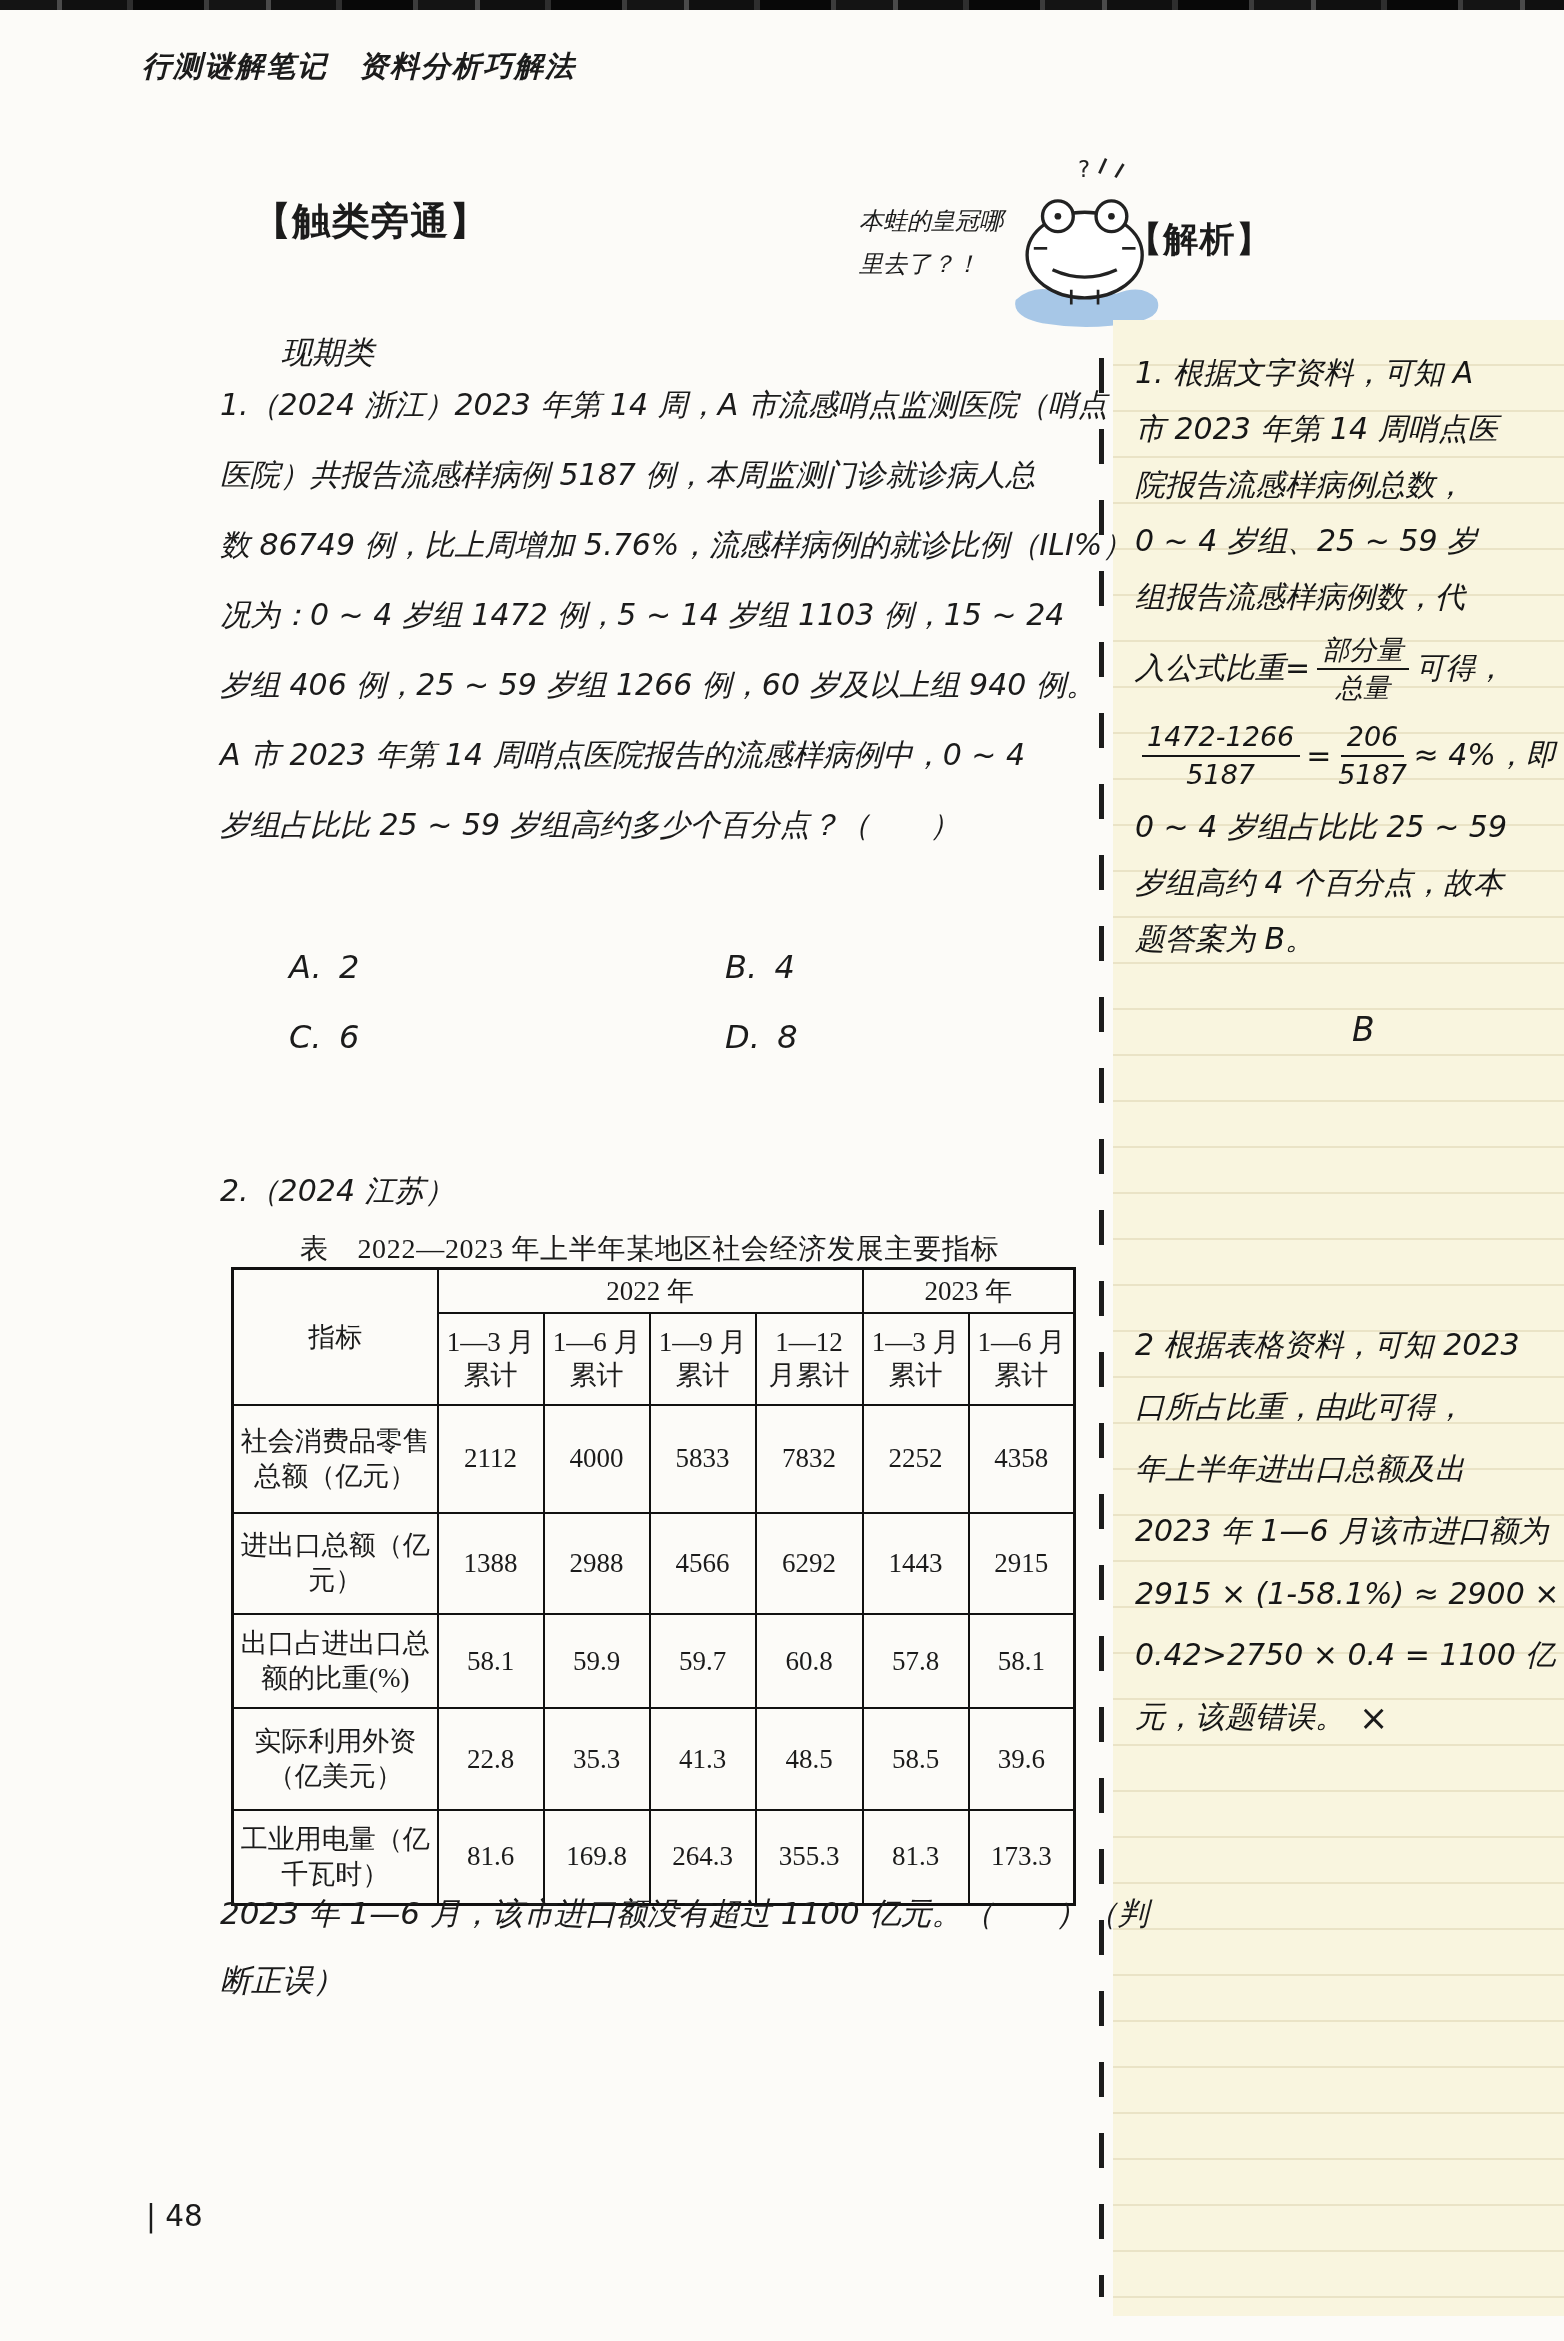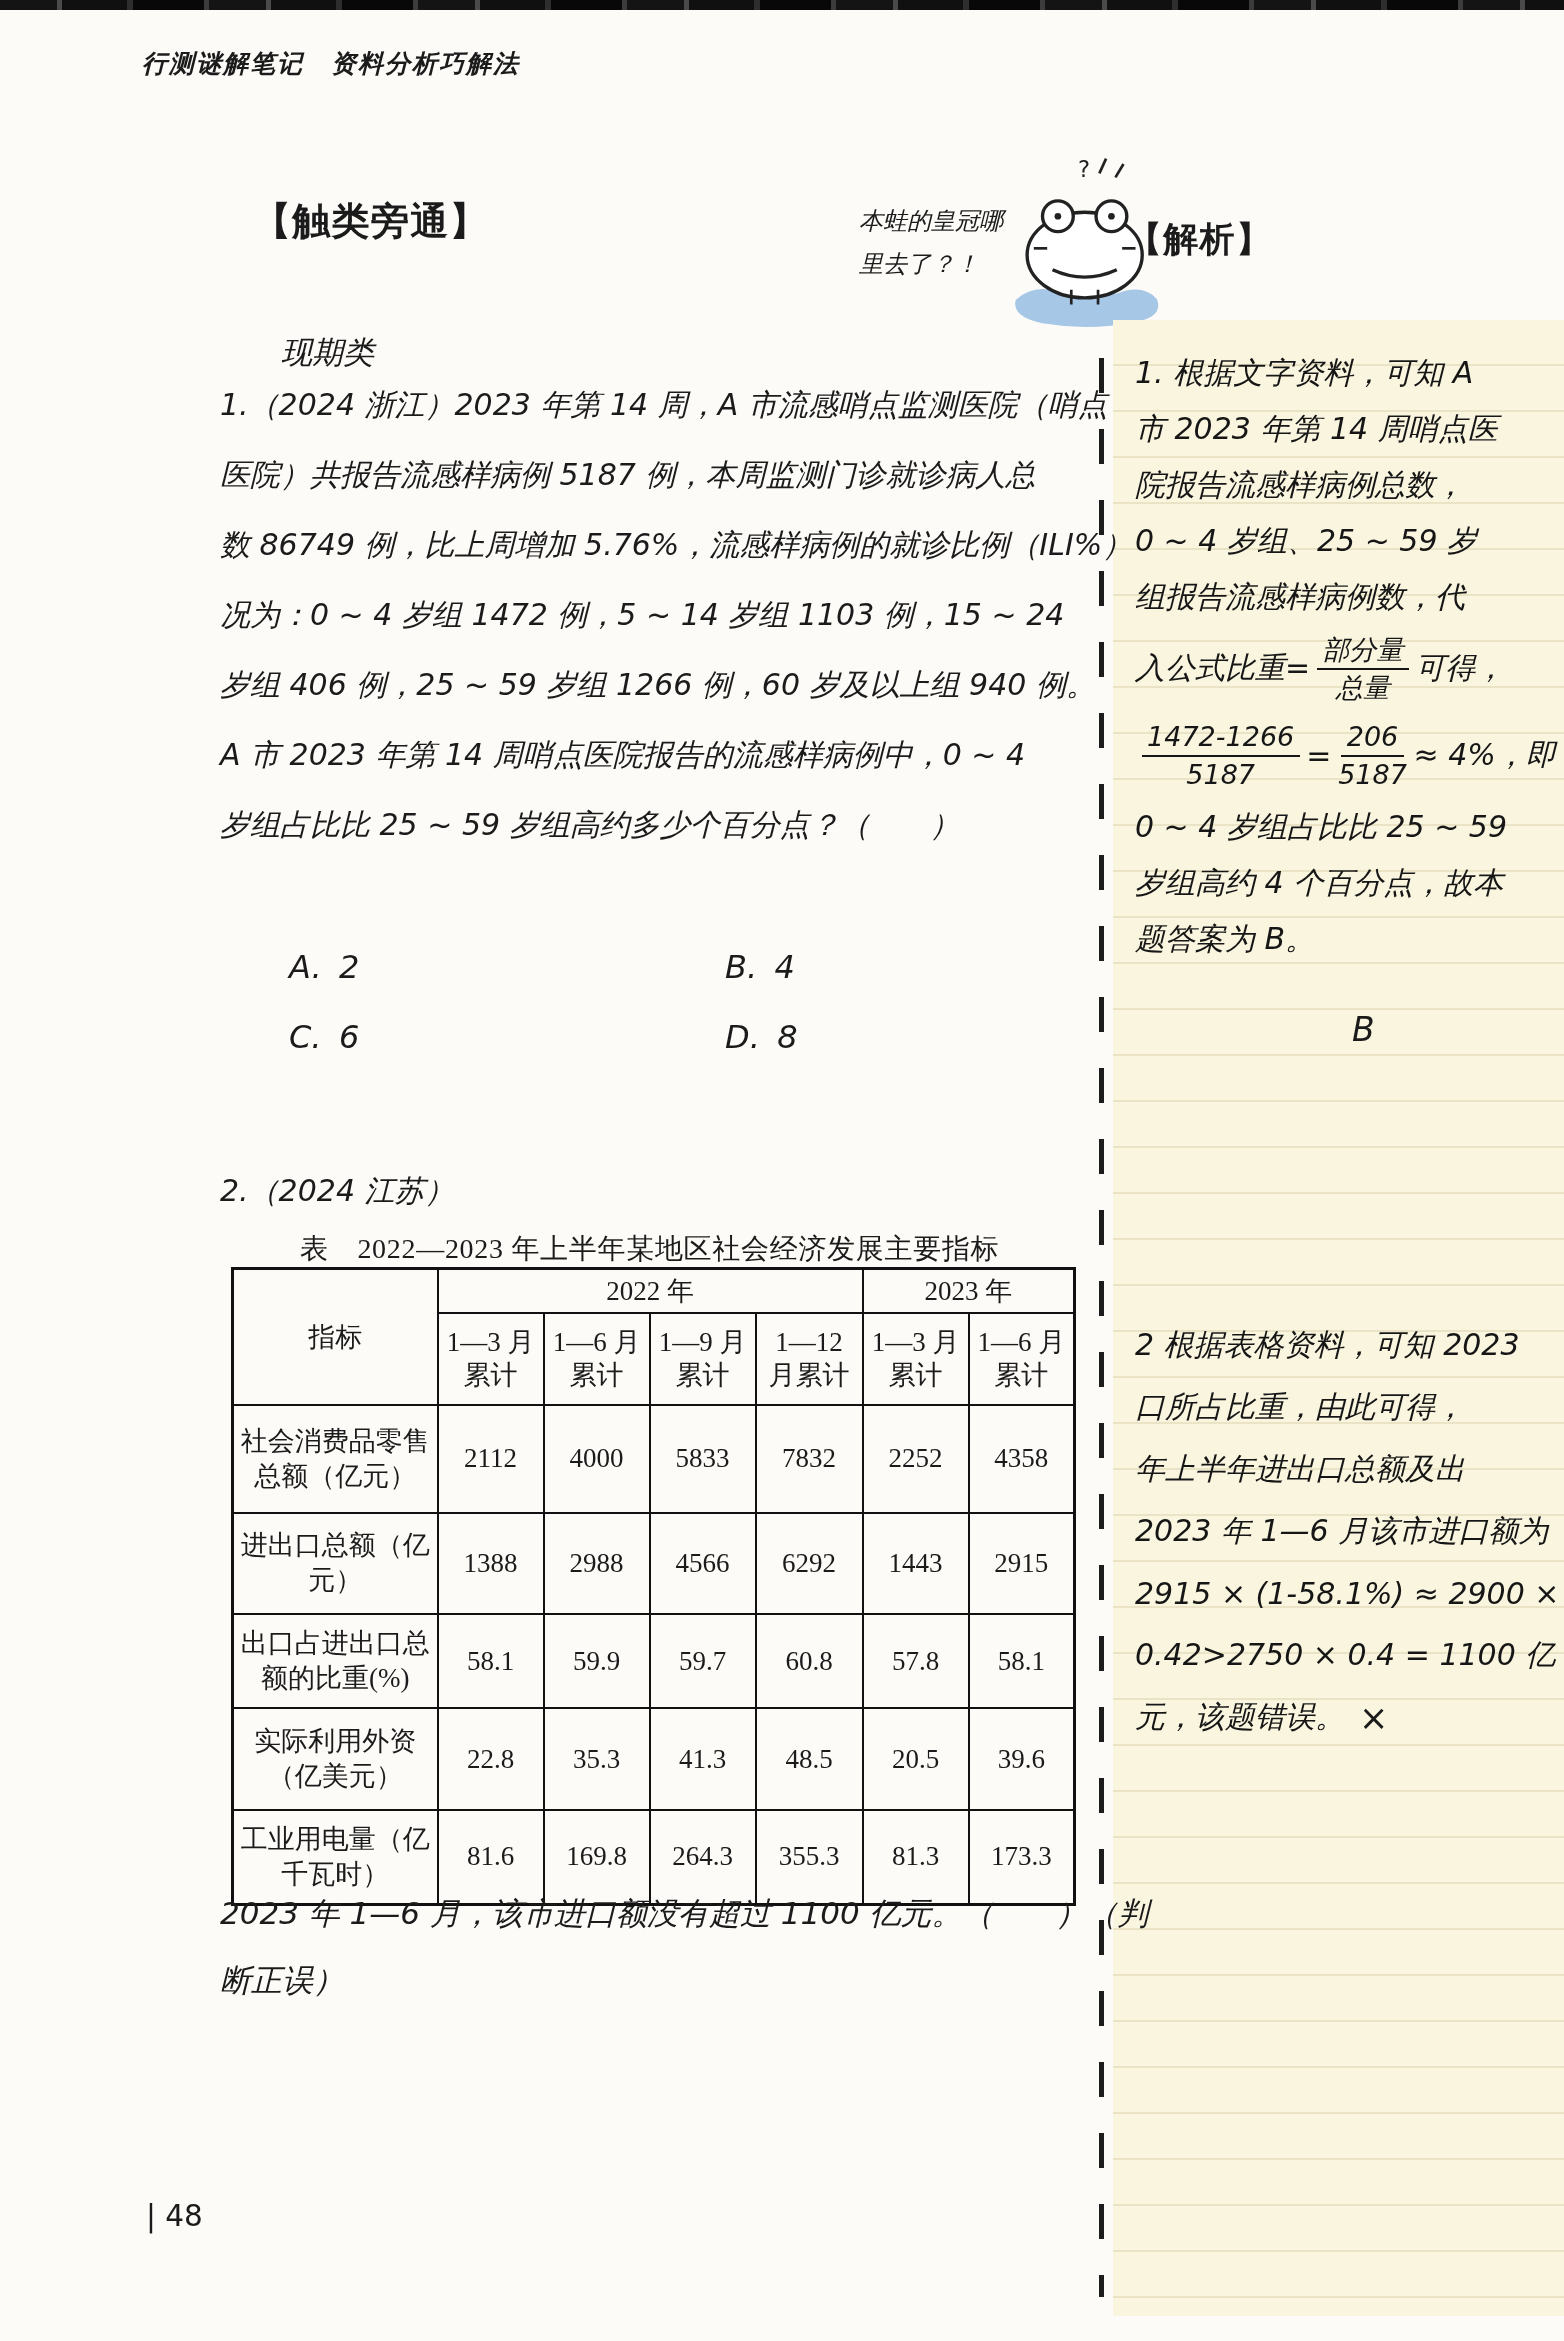--- a/index.html
+++ b/index.html
@@ -13,21 +13,21 @@
   .print{font-family:"Liberation Serif",serif;}
 
   
   #scan-strip{
     left:0;top:0;width:1564px;height:10px;
     background:repeating-linear-gradient(90deg,
       #141414 0 57px,#4a4a4a 57px 62px,#101010 62px 127px,
       #2e2e2e 127px 133px,#080808 133px 204px,#3c3c3c 204px 209px);
   }
 
-  #book-header{left:142px;top:47px;font-size:25px;font-weight:bold;letter-spacing:2px;}
+  #book-header{left:142px;top:47px;font-size:29px;font-weight:bold;letter-spacing:2px;}
 
   .bracket-title{font-size:38px;font-weight:bold;letter-spacing:1.3px;}
   #apply-title{left:216px;top:196px;margin-left:37px;}
   #analysis-title{left:1127px;top:216px;font-size:35px;}
 
   #frog-speech{left:859px;top:200px;font-size:24px;line-height:43px;white-space:nowrap;}
 
   
   #note-panel{
     left:1113px;top:320px;width:451px;height:1996px;
@@ -204,21 +204,21 @@
         <td>60.8</td>
         <td>57.8</td>
         <td>58.1</td>
       </tr>
       <tr class="r-d4">
         <td class="lbl">实际利用外资（亿美元）</td>
         <td>22.8</td>
         <td>35.3</td>
         <td>41.3</td>
         <td>48.5</td>
-        <td>20.5</td>
+        <td>58.5</td>
         <td>39.6</td>
       </tr>
       <tr class="r-d5">
         <td class="lbl">工业用电量（亿千瓦时）</td>
         <td>81.6</td>
         <td>169.8</td>
         <td>264.3</td>
         <td>355.3</td>
         <td>81.3</td>
         <td>173.3</td>

